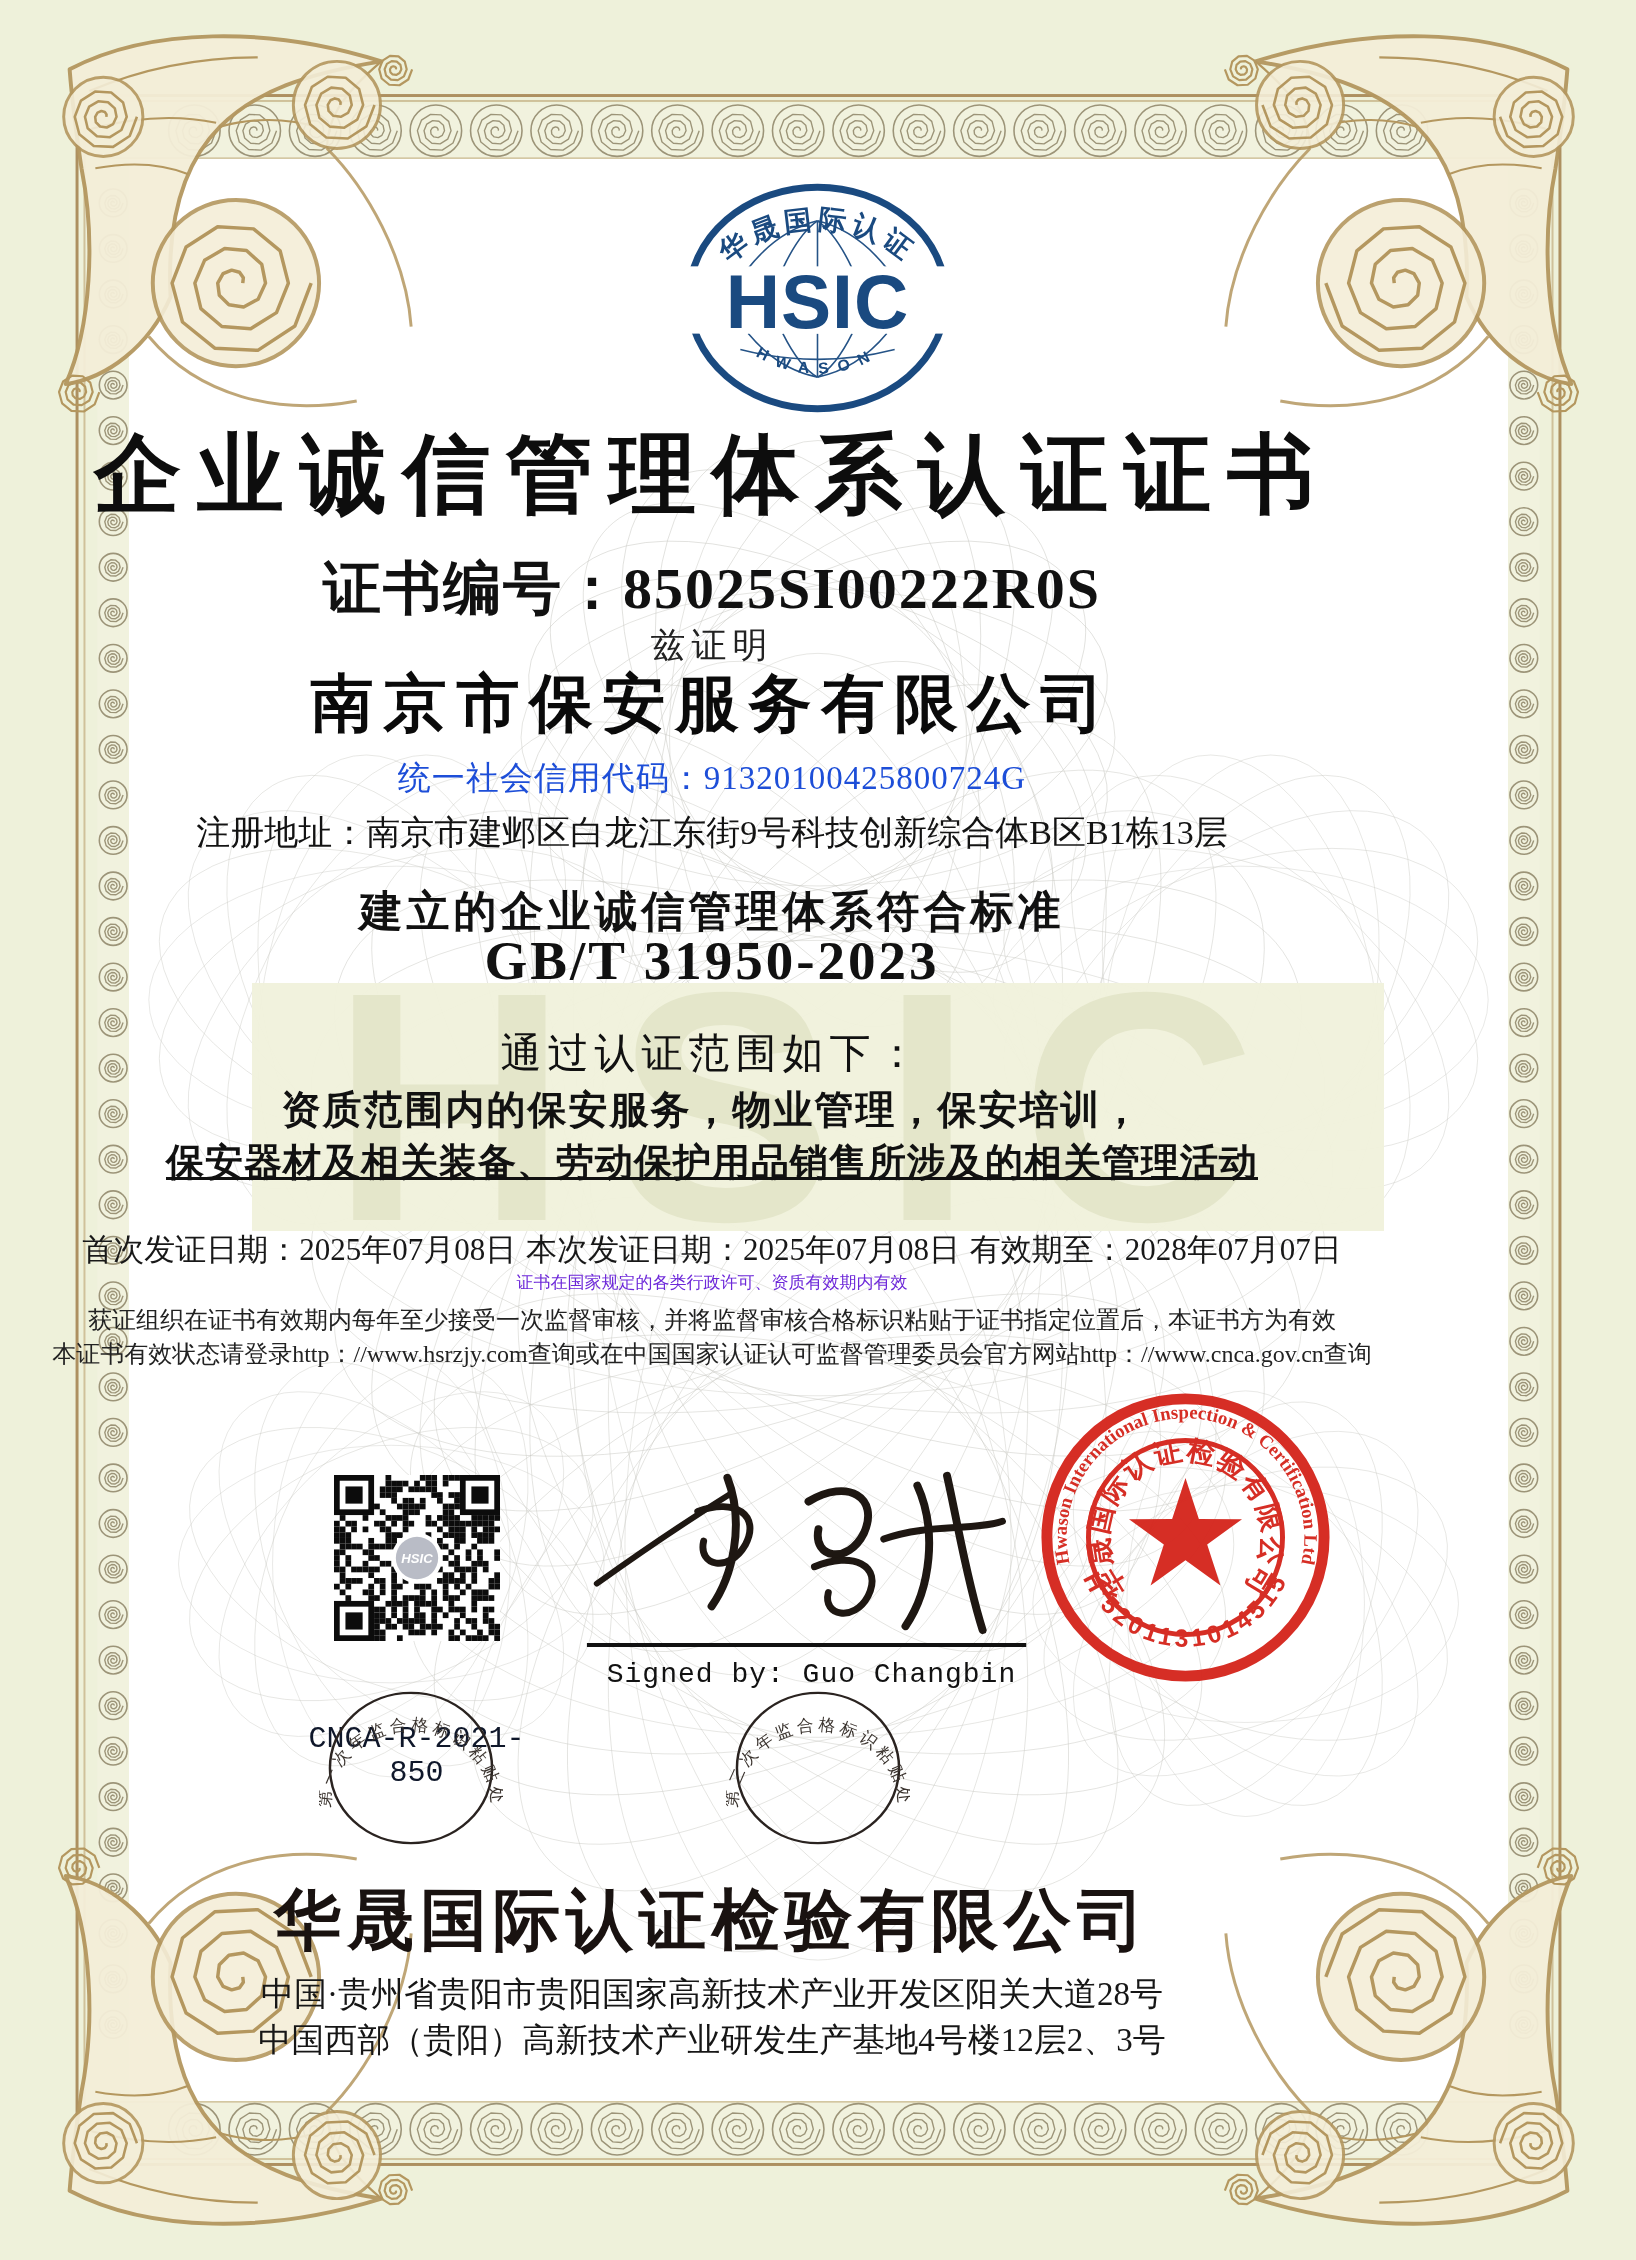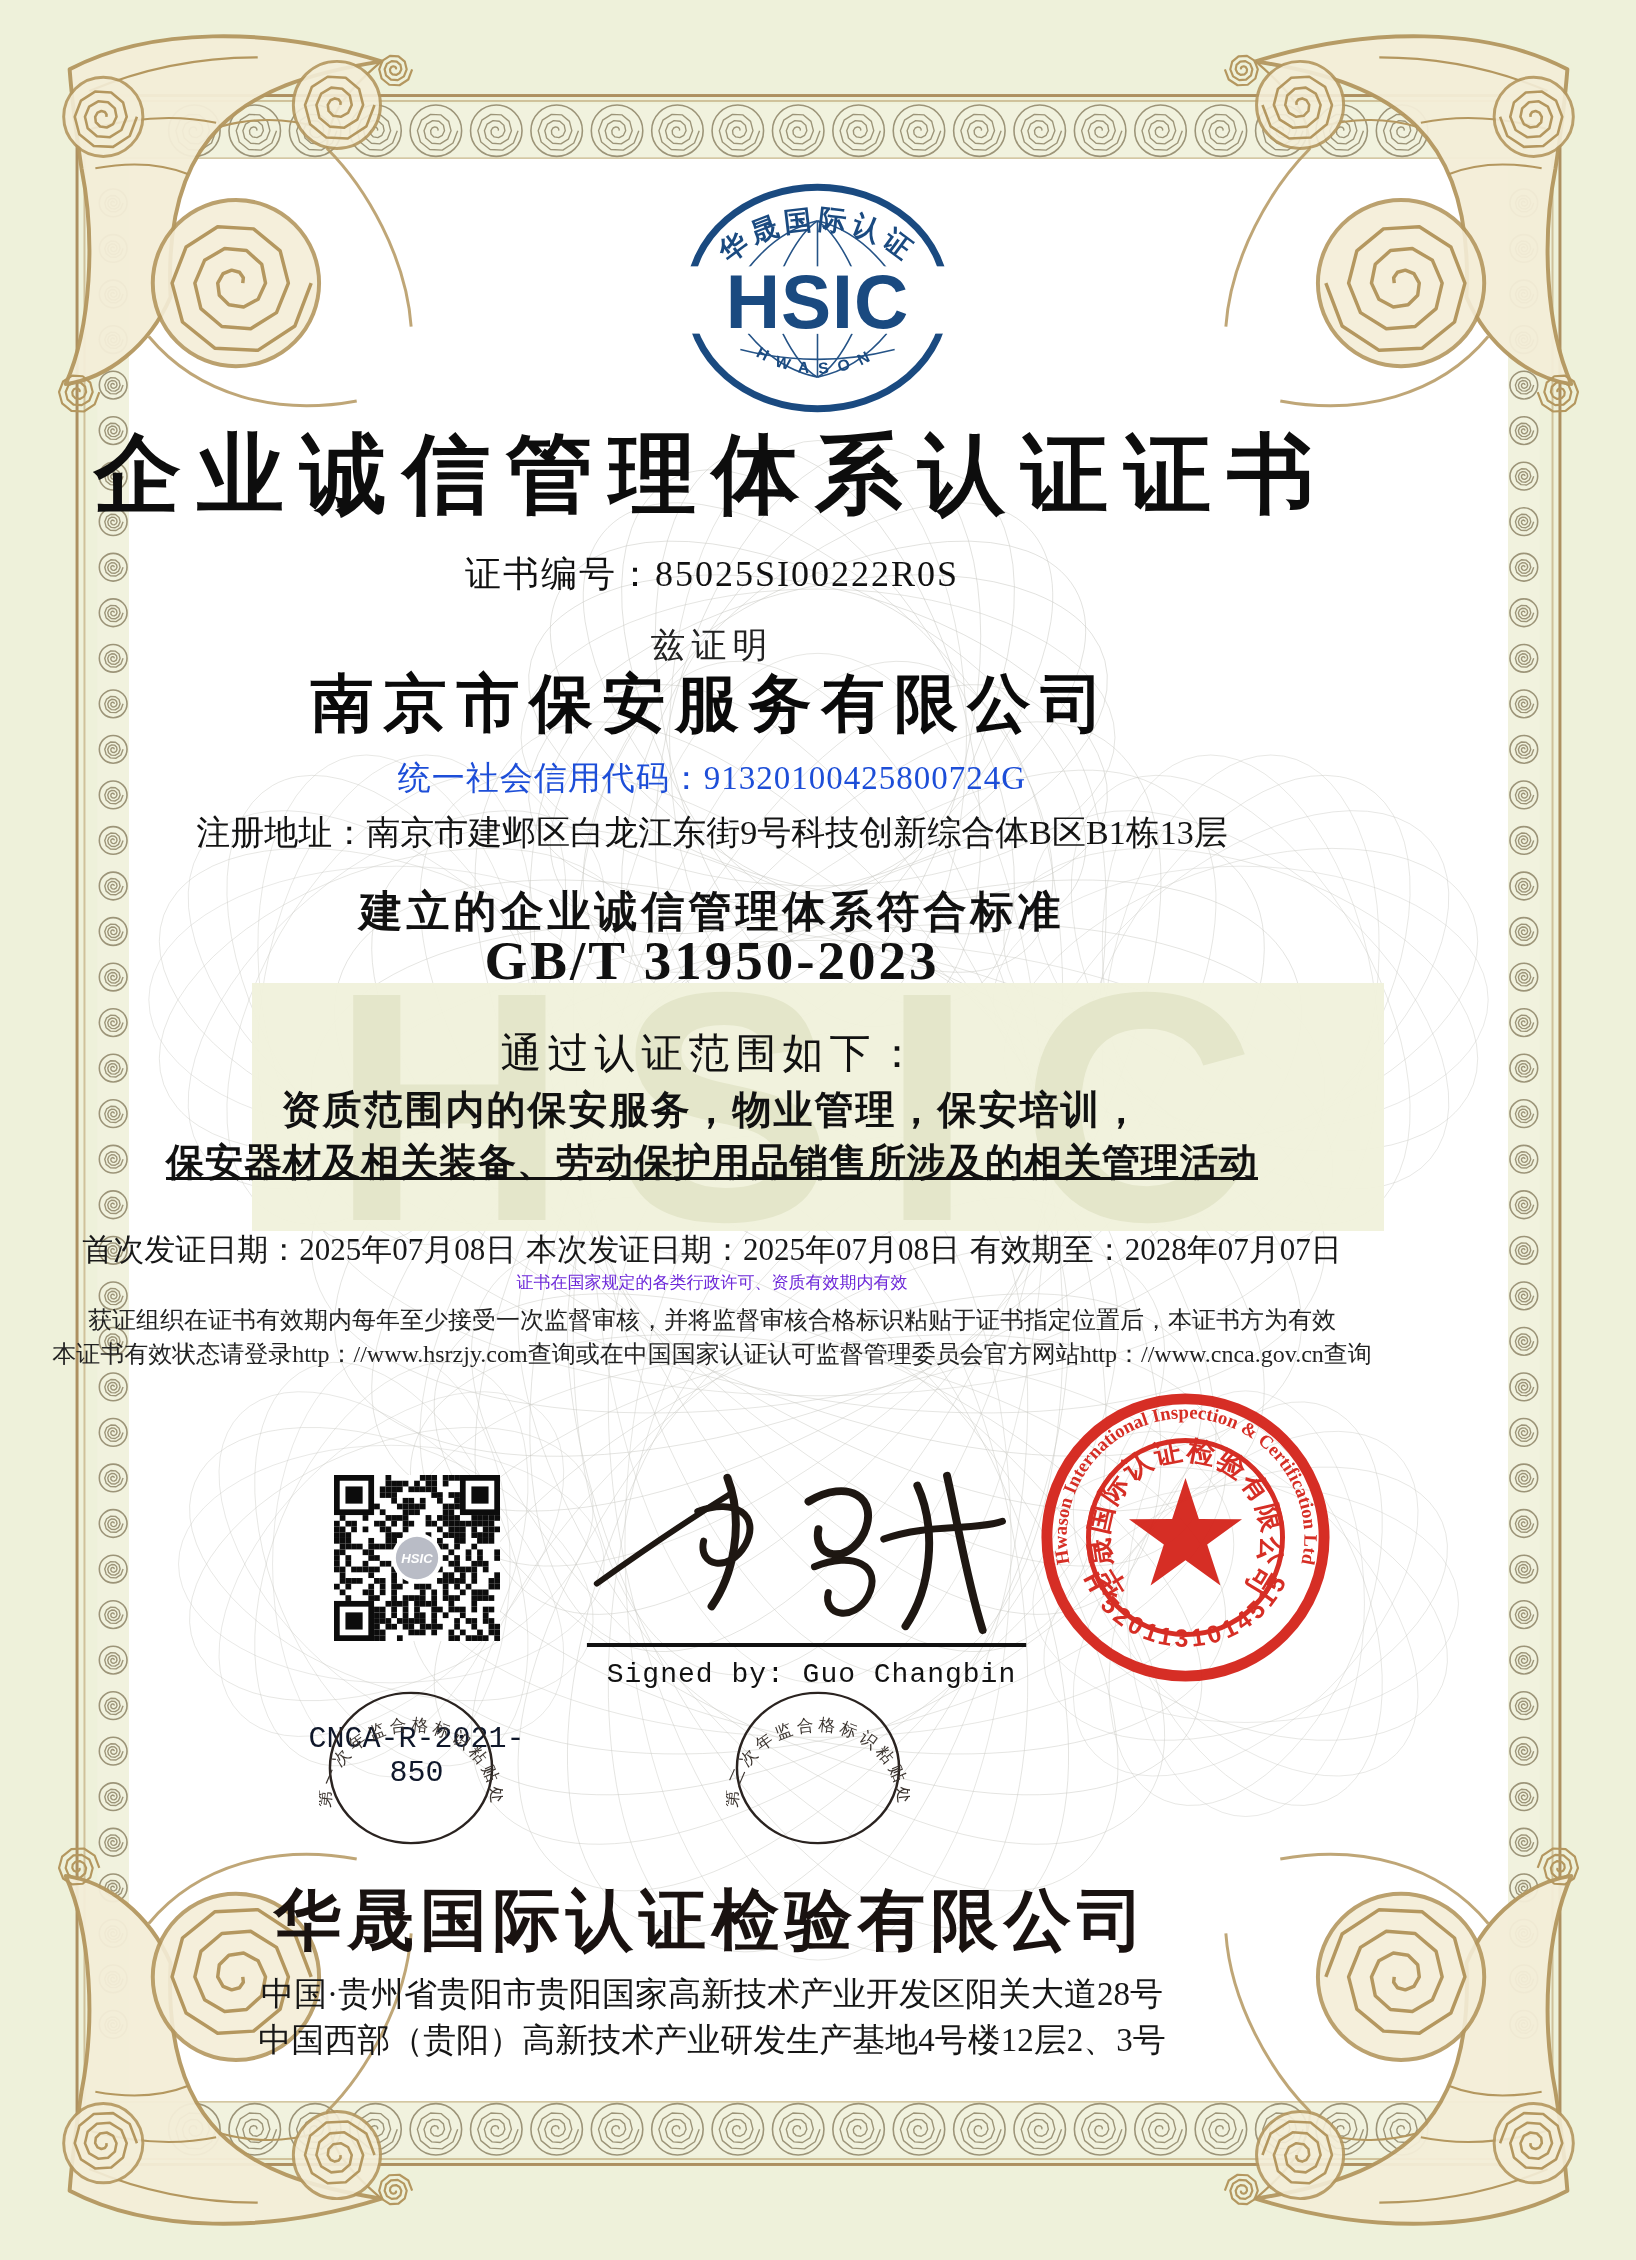--- a/index.html
+++ b/index.html
@@ -5,21 +5,21 @@
   html,body{margin:0;padding:0;background:#888;}
   .certificate{
     position:relative;width:1637px;height:2260px;margin:0 auto;
     background:#eef1da;overflow:hidden;
     font-family:"Liberation Serif","DejaVu Serif",serif;
   }
   .white-area{position:absolute;left:129px;top:158px;width:1379px;height:1943px;background:#ffffff;}
   svg.layer{position:absolute;left:0;top:0;pointer-events:none;}
   .txt{position:absolute;left:0;width:1424px;text-align:center;color:#111;white-space:nowrap;}
   .t-title{top:416px;font-size:87px;font-weight:bold;letter-spacing:16px;color:#0d0d0d;}
-  .t-certno{top:550px;font-size:36px;font-weight:normal;letter-spacing:2px;}
+  .t-certno{top:550px;font-size:58px;font-weight:bold;letter-spacing:2px;}
   .t-stmt{top:622px;font-size:35px;letter-spacing:6px;color:#222;}
   .t-company{top:661px;font-size:63px;font-weight:bold;letter-spacing:10px;color:#0a0a0a;}
   .t-credit{top:756px;font-size:33px;letter-spacing:1px;color:#1d4ed8;}
   .t-addr{top:810px;font-size:34px;color:#131313;}
   .t-stdintro{top:883px;font-size:43px;font-weight:bold;letter-spacing:4px;}
   .t-stdno{top:929px;font-size:55px;font-weight:bold;letter-spacing:3px;}
   .t-scopetitle{top:1026px;font-size:41px;letter-spacing:6px;}
   .t-scope1{top:1083px;font-size:39px;font-weight:bold;letter-spacing:2px;}
   .t-scope2{top:1137px;font-size:38px;font-weight:bold;letter-spacing:1px;text-decoration:underline;}
   .t-dates{top:1229px;font-size:31px;color:#181818;}

